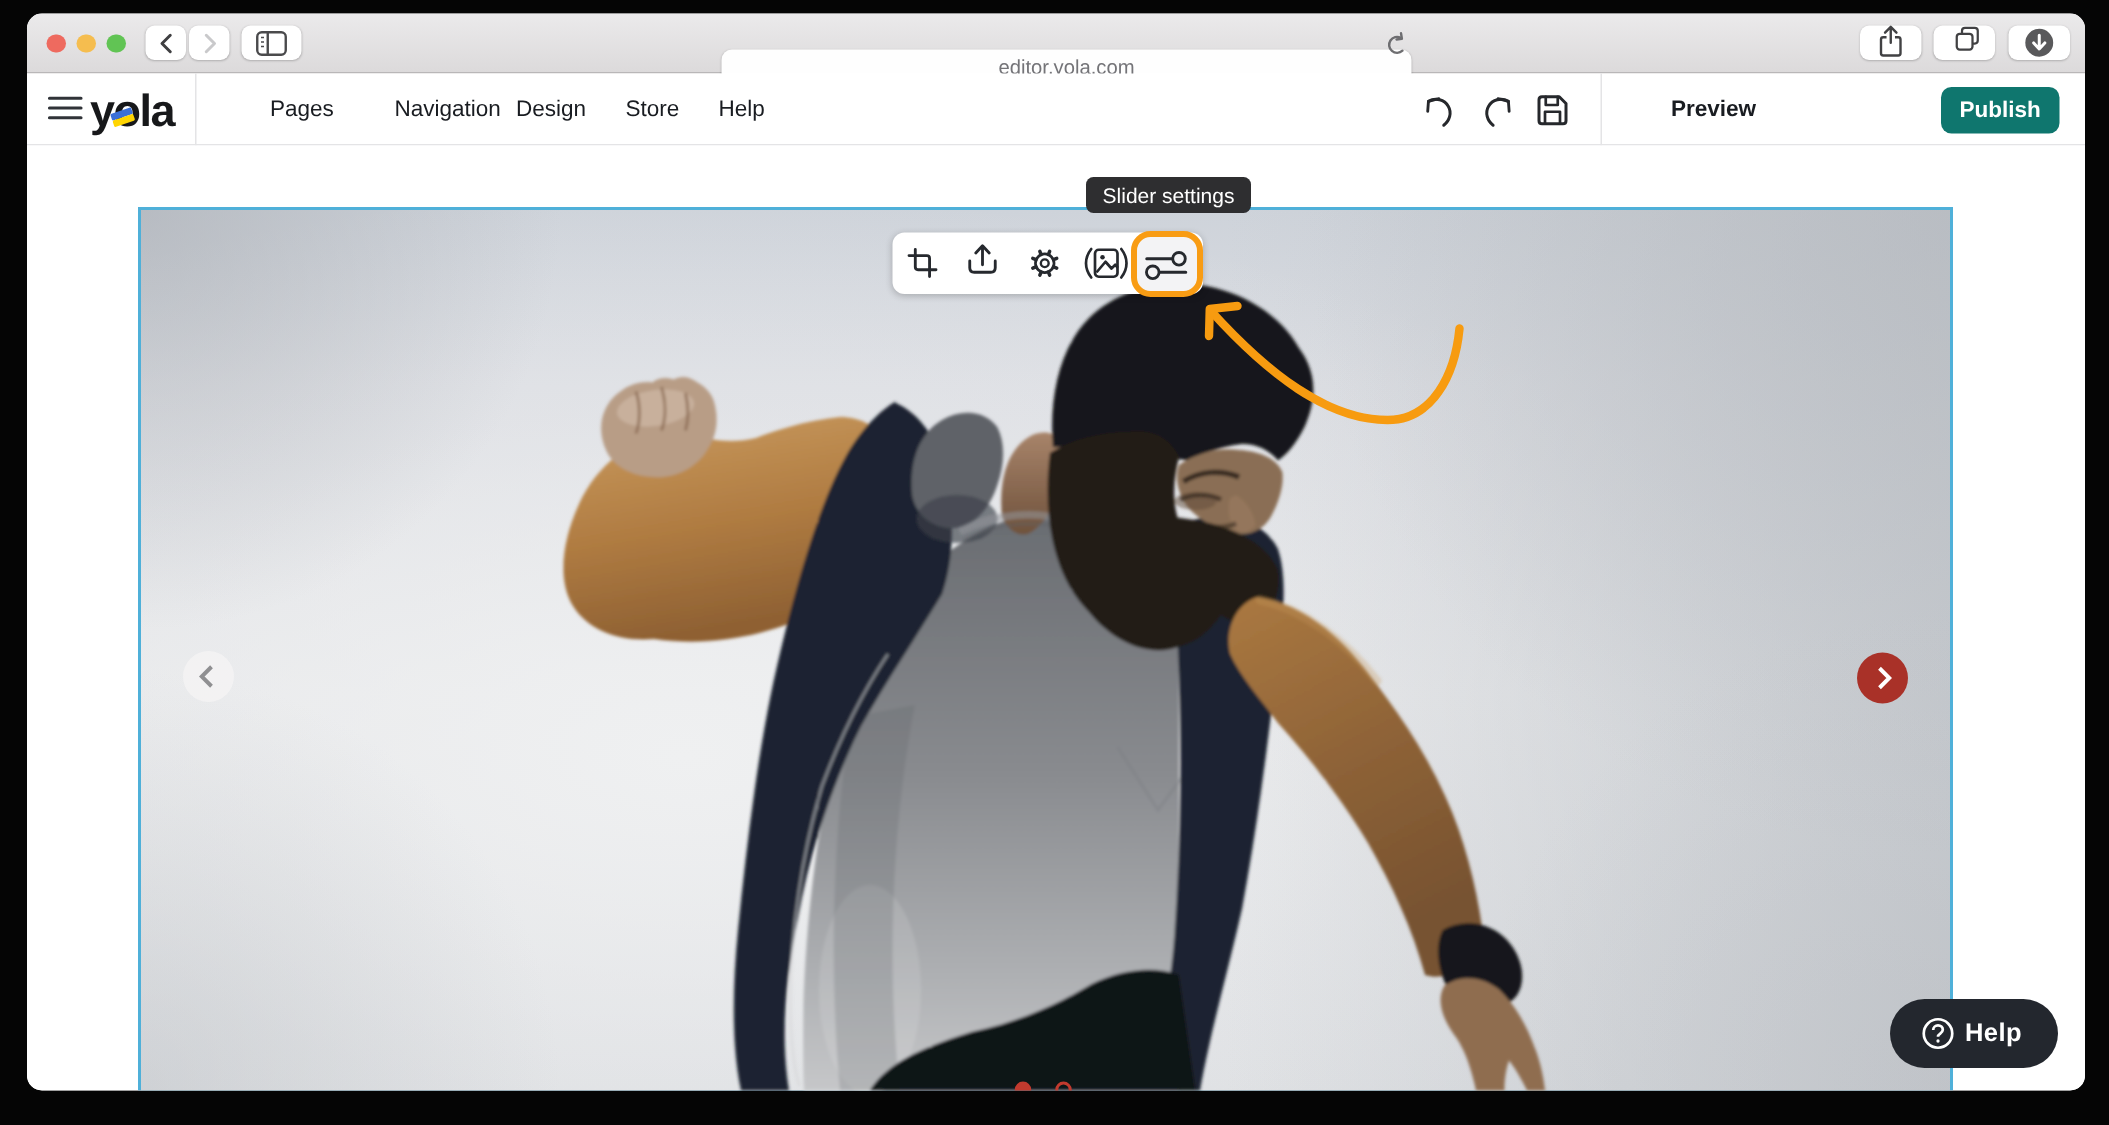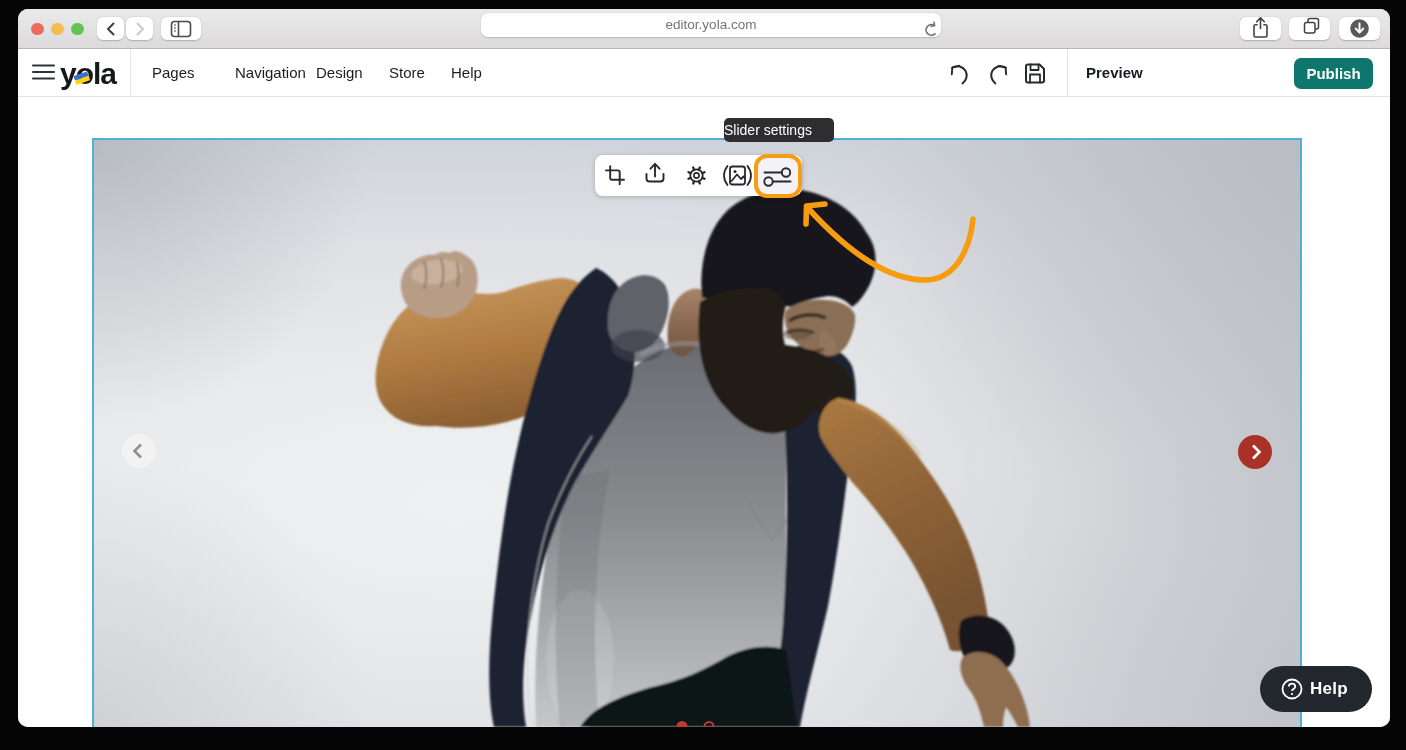--- a/index.html
+++ b/index.html
@@ -2,34 +2,34 @@
 <html><head><meta charset="utf-8">
 <style>
   html,body{margin:0;padding:0;background:#010101;width:1406px;height:750px;overflow:hidden;}
   *{box-sizing:border-box;font-family:"Liberation Sans",sans-serif;}
   #stage{position:absolute;left:0;top:0;width:1406px;height:750px;background:#050505;}
   #win{position:absolute;left:18px;top:9px;width:1372px;height:718px;background:#fff;border-radius:10px;overflow:hidden;}
   
   #tbar{position:absolute;left:0;top:0;width:100%;height:40px;background:linear-gradient(#ebeaeb,#dcdadb);border-bottom:1px solid #b9b7b8;}
   .tl{position:absolute;top:13.7px;width:12.5px;height:12.5px;border-radius:50%;}
   .btn{position:absolute;top:8px;height:23px;background:#fff;border-radius:6px;box-shadow:0 0.5px 1.5px rgba(0,0,0,.22);}
-  #urlbar{position:absolute;left:463px;top:4px;width:460px;height:24px;background:#fefefe;border-radius:7px;box-shadow:0 0.5px 1.5px rgba(0,0,0,.18);color:#747478;font-size:13.5px;text-align:center;line-height:24px;}
+  #urlbar{position:absolute;left:463px;top:24px;width:460px;height:24px;background:#fefefe;border-radius:7px;box-shadow:0 0.5px 1.5px rgba(0,0,0,.18);color:#747478;font-size:13.5px;text-align:center;line-height:24px;}
   
   #etb{position:absolute;left:0;top:40px;width:100%;height:48px;background:#fff;border-bottom:1px solid #e4e4e6;}
-  .navlink{position:absolute;top:0;height:48px;line-height:48px;font-size:15px;color:#191c21;}
+  .navlink{position:absolute;top:0;height:48px;line-height:48px;font-size:15px;color:#191c21;margin-left:28px;}
   #vdiv1{position:absolute;left:112px;top:0;width:1px;height:48px;background:#e4e4e6;}
   #vdiv2{position:absolute;left:1049px;top:0;width:1px;height:48px;background:#e4e4e6;}
   
   #content{position:absolute;left:0;top:88px;width:100%;height:630px;background:#fff;}
   #selborder{position:absolute;left:74px;top:41px;width:1210px;height:589px;border:2px solid #4fb0d9;}
   #photo{position:absolute;left:76px;top:43px;}
   
   #ovtb{position:absolute;left:577px;top:58px;width:207px;height:41px;background:#fff;border-radius:8px;box-shadow:0 1px 5px rgba(0,0,0,.22);}
   #orange-ring{position:absolute;left:735.5px;top:57px;width:48px;height:44px;border:4.5px solid #f89c14;border-radius:13px;background:#f3f3f5;}
-  #tooltip{position:absolute;left:706px;top:21px;width:110px;height:24px;background:#2e2e30;border-radius:5px;color:#fff;font-size:14px;line-height:24px;}
+  #tooltip{position:absolute;left:706px;top:21px;width:110px;height:24px;background:#2e2e30;border-radius:5px;color:#fff;font-size:14px;text-align:center;line-height:24px;}
   #lctl{position:absolute;left:104px;top:337px;width:34px;height:34px;border-radius:50%;background:rgba(250,248,248,.55);}
   #rctl{position:absolute;left:1220px;top:337.5px;width:34px;height:34px;border-radius:50%;background:#a93128;}
   #helpbtn{position:absolute;left:1242px;top:569px;width:112px;height:46px;background:#23272e;border-radius:23px;color:#fff;}
   #helpbtn span{position:absolute;left:50px;top:13px;font-size:17px;font-weight:bold;letter-spacing:.3px;}
 </style></head>
 <body>
 <div id="stage">
  <div id="win">
 
   <div id="tbar">

